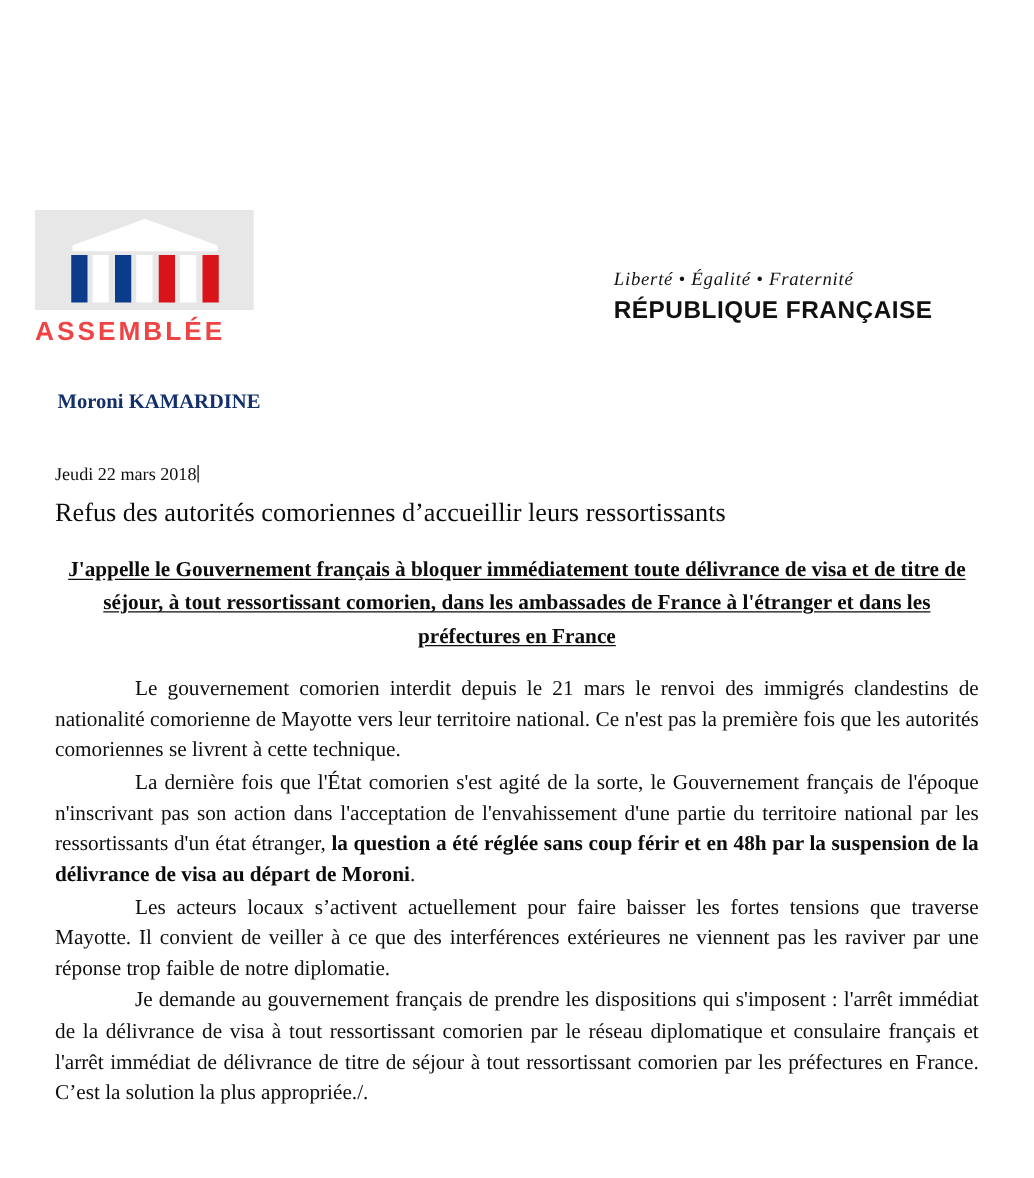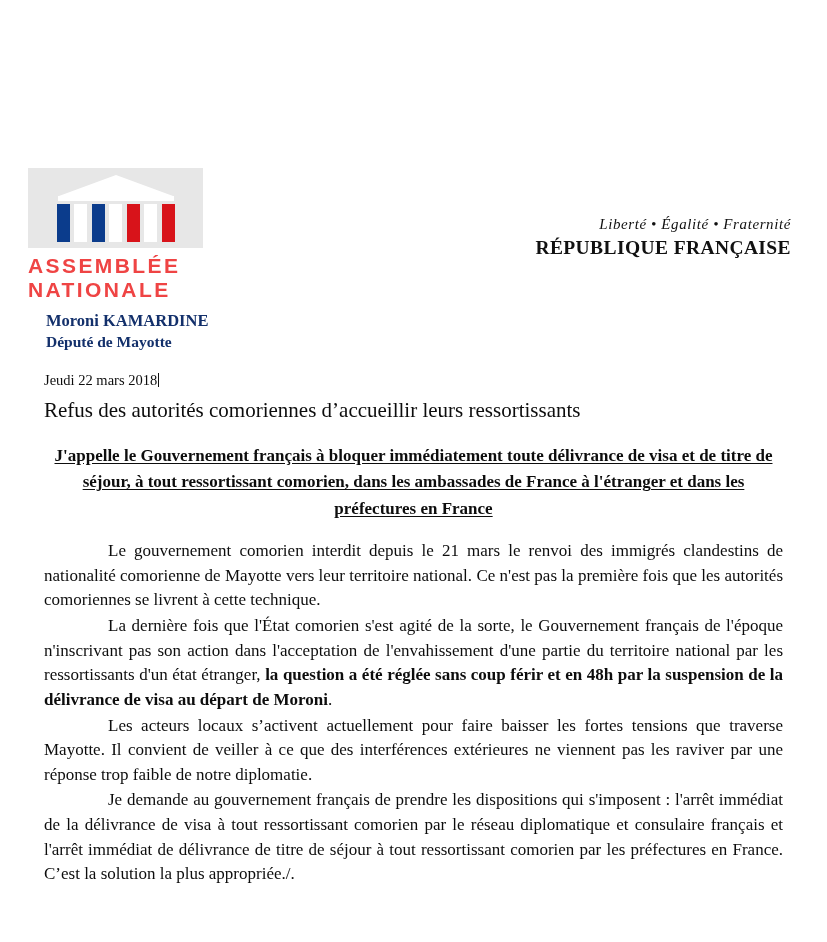--- a/index.html
+++ b/index.html
@@ -106,34 +106,34 @@
   .dep-role {
     font-weight: bold;
     font-size: 15.5px;
     color: #13306b;
   }
 
   .republic {
     position: absolute;
     right: 36px;
     top: 48px;
-    text-align: right;
+    text-align: left;
     width: 300px;
   }
   .motto {
     font-family: "Liberation Serif", serif;
     font-style: italic;
     font-size: 15px;
     letter-spacing: 0.6px;
     color: #111;
     white-space: nowrap;
   }
   .republic-name {
     margin-top: 4px;
-    font-family: Liberation Serif, serif;
+    font-family: Liberation Sans, sans-serif;
     font-weight: bold;
     font-size: 19.5px;
     letter-spacing: 0.4px;
     color: #111;
     white-space: nowrap;
   }
 
   
   .doc-body {
     position: absolute;
@@ -204,27 +204,25 @@
           <div class="col white"></div>
           <div class="col blue"></div>
           <div class="col white"></div>
           <div class="col red"></div>
           <div class="col white"></div>
           <div class="col red"></div>
         </div>
       </div>
       <div class="logo-text">
         <div>ASSEMBLÉE</div>
-        <div>NATIONALE</div>
       </div>
     </div>
 
     <div class="dep-name">
       <div>Moroni KAMARDINE</div>
-      <div class="dep-role">Député de Mayotte</div>
     </div>
 
     <div class="republic">
       <div class="motto">Liberté  •  Égalité  •  Fraternité</div>
       <div class="republic-name">RÉPUBLIQUE FRANÇAISE</div>
     </div>
 
   </div>
 
   <div class="doc-body">

